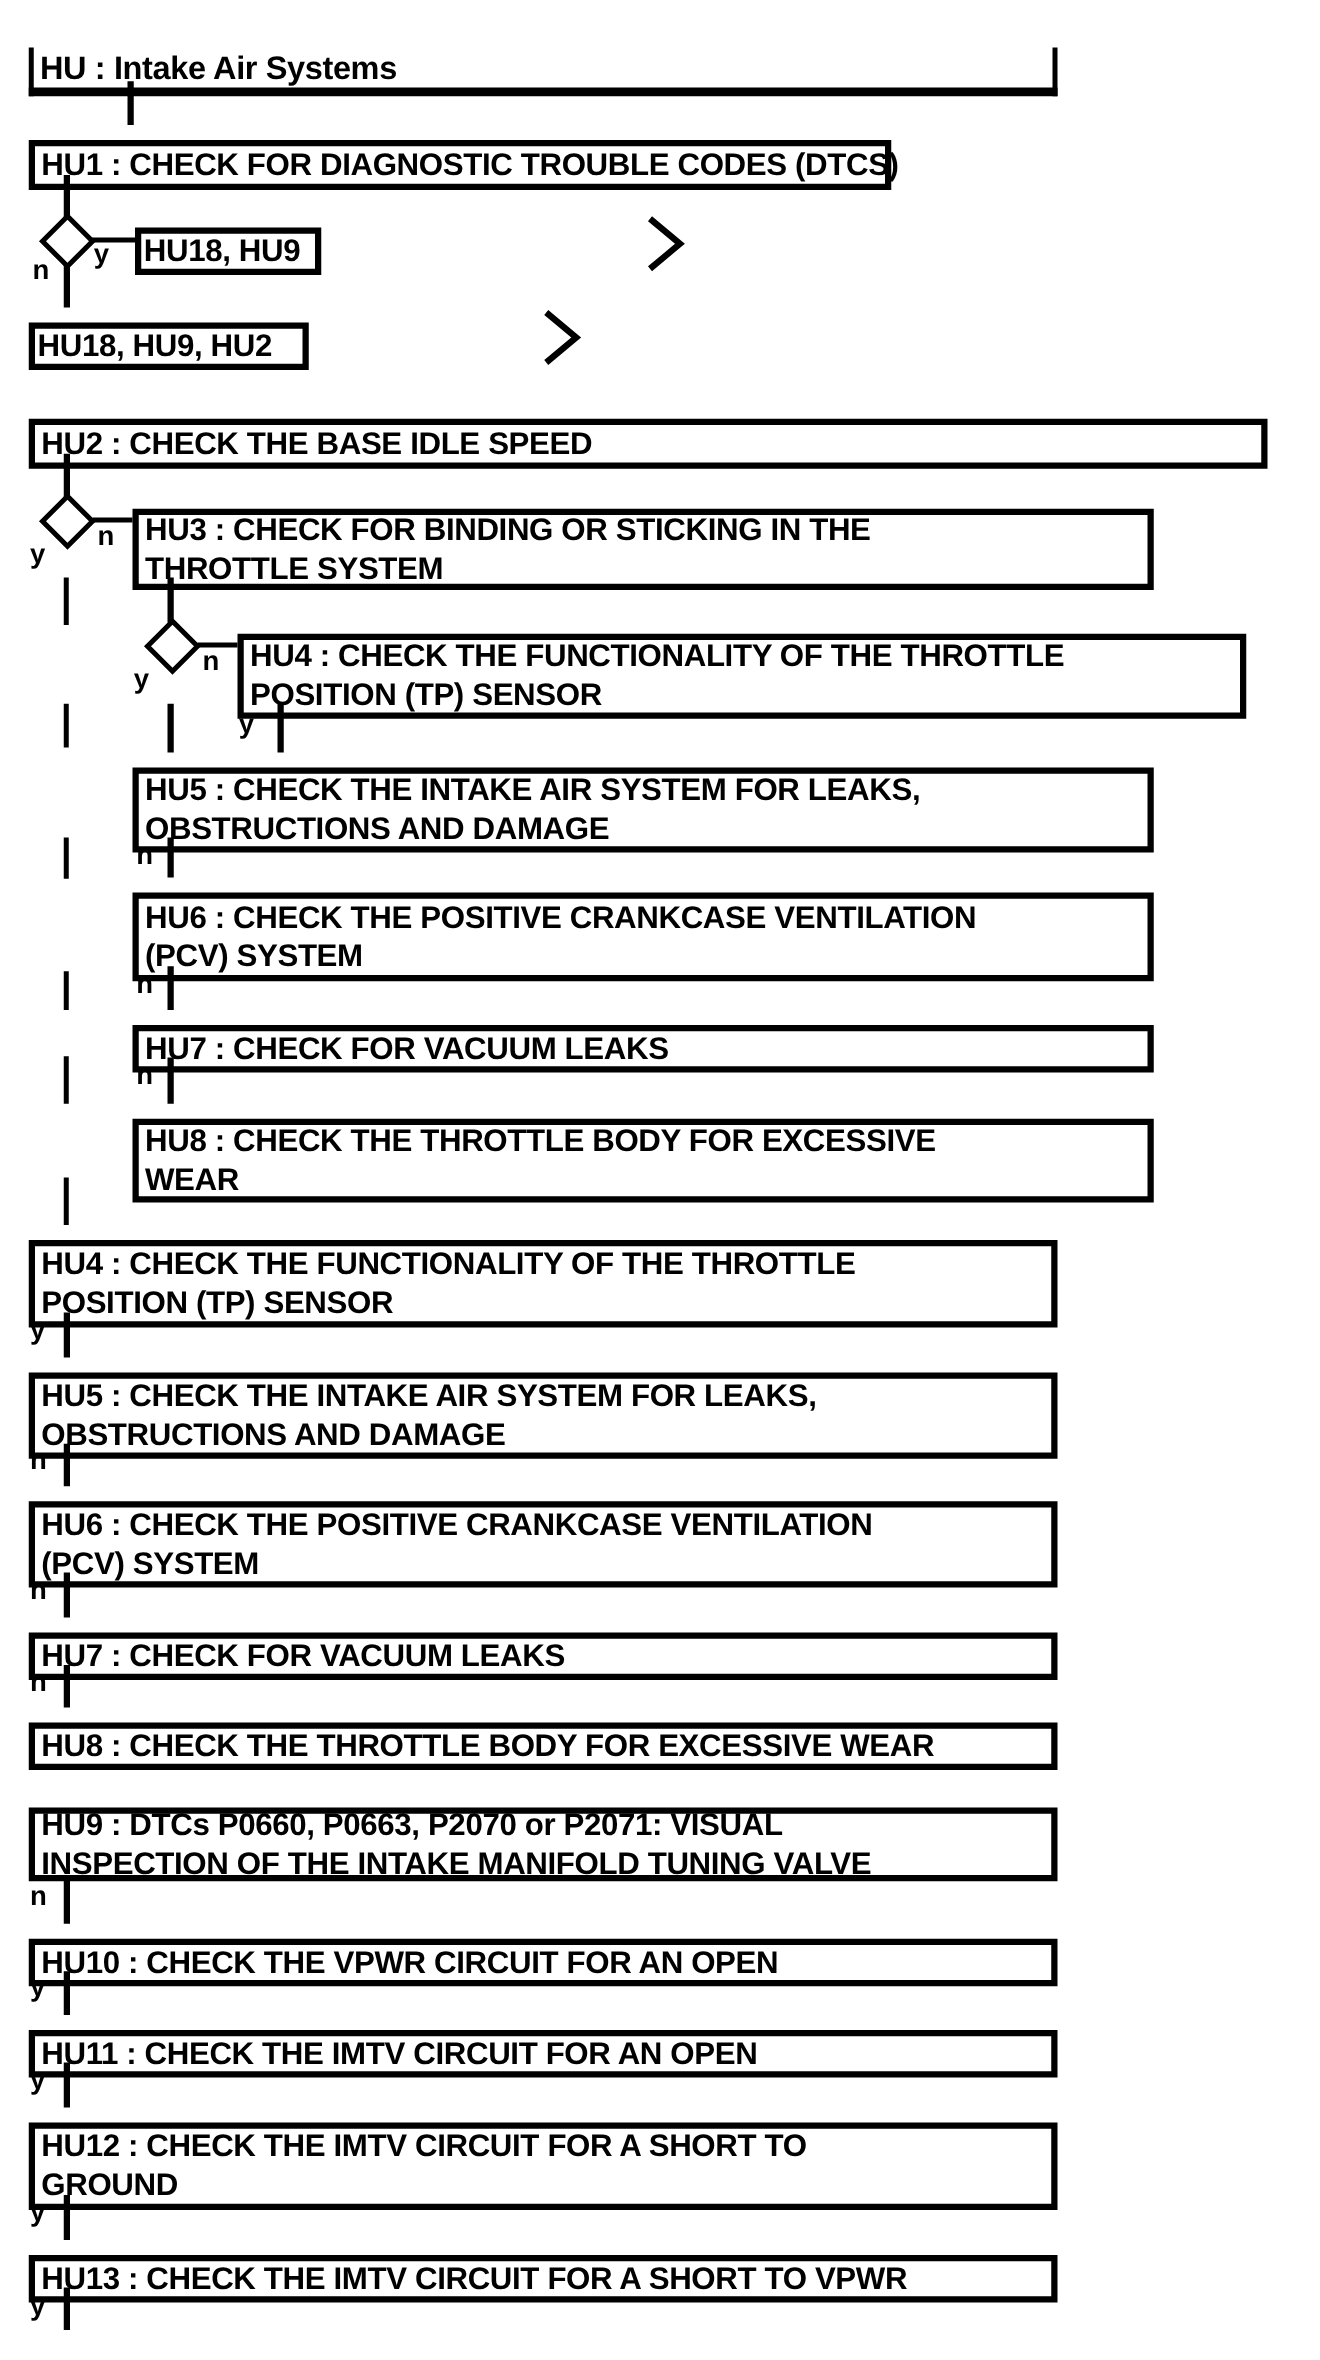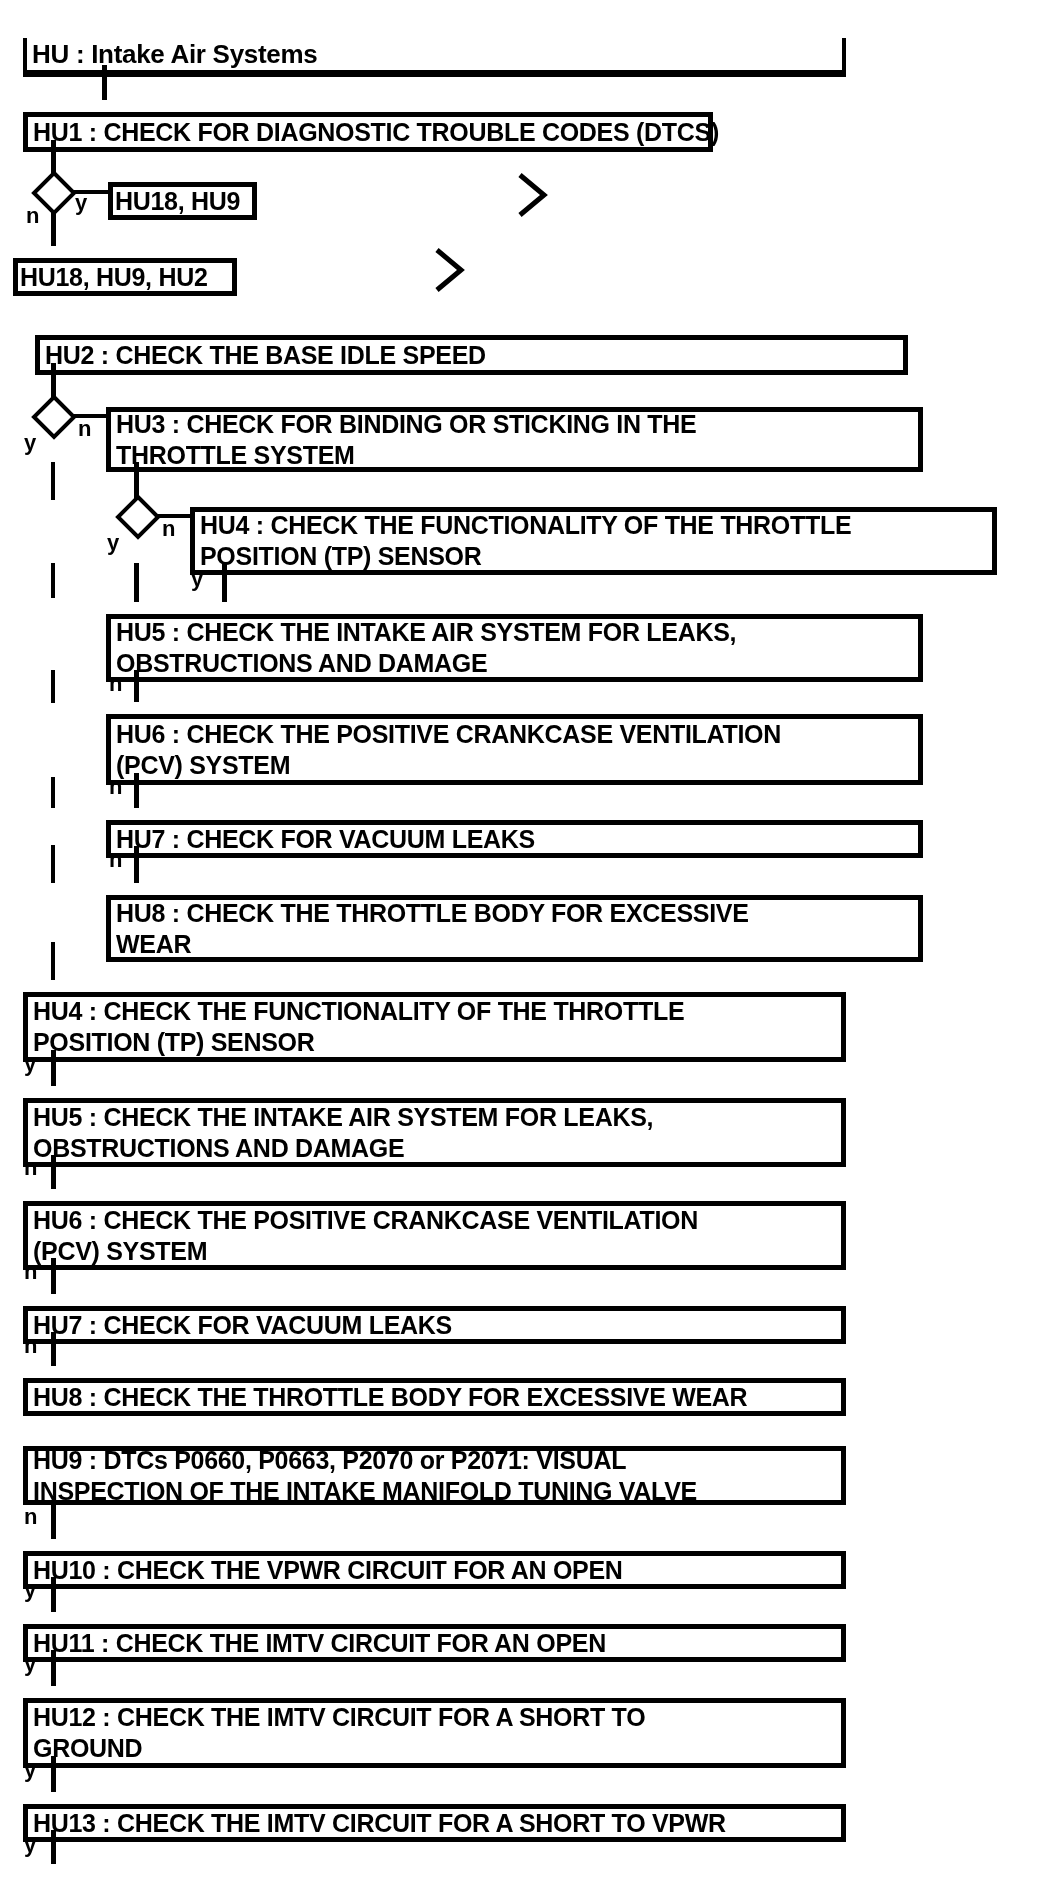--- a/index.html
+++ b/index.html
@@ -40,25 +40,25 @@
   </div>
 
   <div class="box" style="left:23px;top:100px;width:690px;height:40px;">
     <div class="ln">HU1 : CHECK FOR DIAGNOSTIC TROUBLE CODES (DTCS)</div>
   </div>
 
   <div class="box" style="left:108px;top:170px;width:149px;height:38px;padding:1px 2px;">
     <div class="ln">HU18, HU9</div>
   </div>
 
-  <div class="box" style="left:13px;top:246px;width:224px;height:38px;padding:1px 2px;">
+  <div class="box" style="left:23px;top:246px;width:224px;height:38px;padding:1px 2px;">
     <div class="ln">HU18, HU9, HU2</div>
   </div>
 
-  <div class="box" style="left:35px;top:323px;width:873px;height:40px;">
+  <div class="box" style="left:23px;top:323px;width:991px;height:40px;">
     <div class="ln">HU2 : CHECK THE BASE IDLE SPEED</div>
   </div>
 
   <div class="box" style="left:106px;top:395px;width:817px;height:65px;">
     <div class="ln">HU3 : CHECK FOR BINDING OR STICKING IN THE</div>
     <div class="ln">THROTTLE SYSTEM</div>
   </div>
 
   <div class="box" style="left:190px;top:495px;width:807px;height:68px;">
     <div class="ln">HU4 : CHECK THE FUNCTIONALITY OF THE THROTTLE</div>

